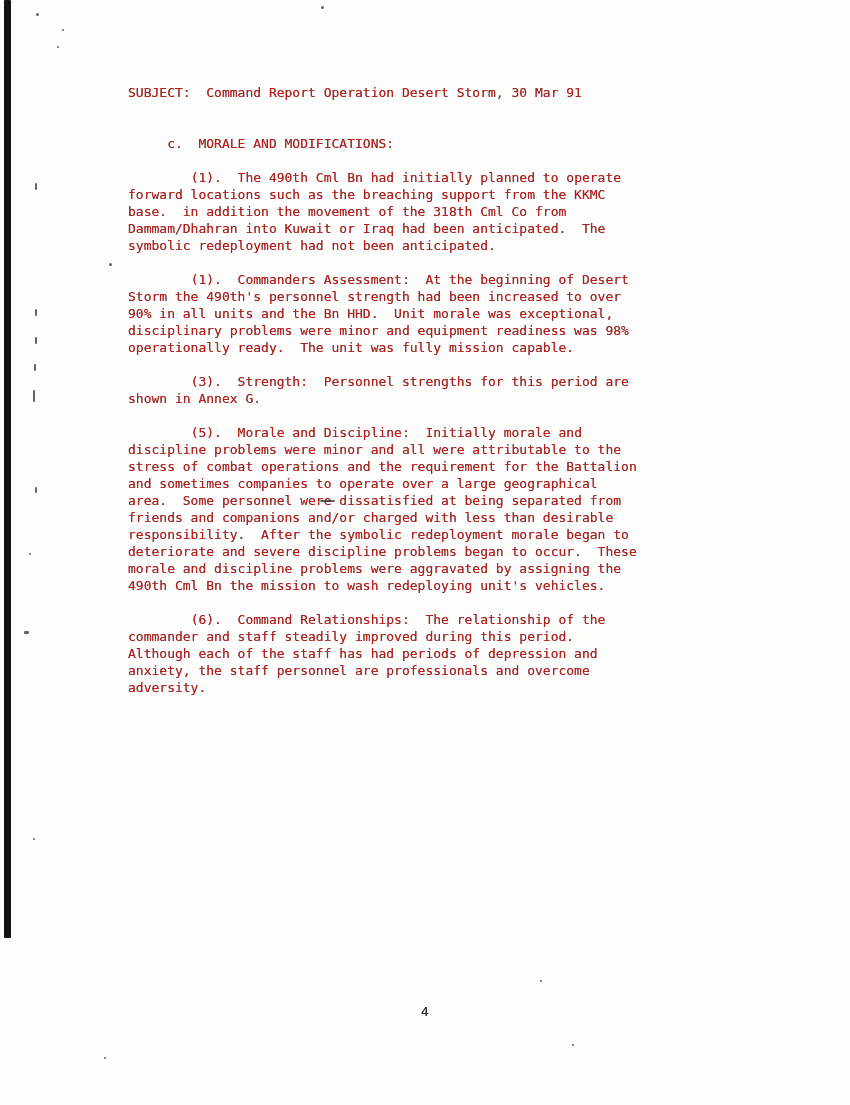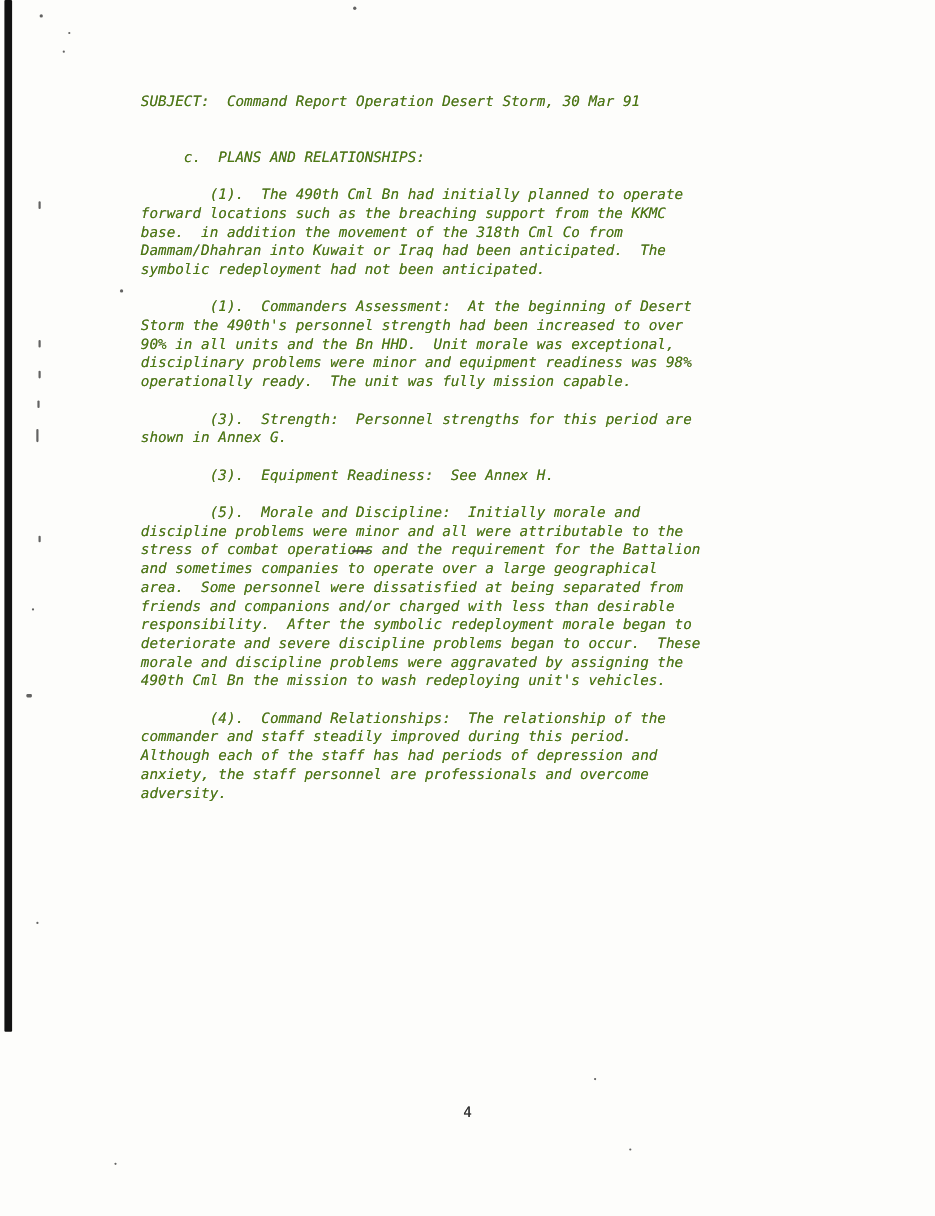--- a/index.html
+++ b/index.html
@@ -23,25 +23,24 @@
     width: 7px;
     height: 938px;
     background: #121212;
     border-radius: 1px;
   }
   .doc-body {
     position: absolute;
     left: 128px;
     top: 84px;
     width: 562px;
-    color: #4d7c0f;
+    color: #b91c1c;
     font-size: 13px;
     line-height: 17px;
     text-shadow: 0 0 0.6px rgba(55,55,55,0.65);
-    font-style: italic;
   }
   .doc-body .para {
     white-space: pre-wrap;
     margin: 0 0 17px 0;
   }
   .doc-body .subject {
     margin-bottom: 34px;
   }
   .page-number {
     position: absolute;
@@ -65,45 +64,44 @@
 </head>
 <body>
 
 <div class="page">
 
   <div class="edge-bar"></div>
 
   <div class="doc-body">
     <div class="para subject">SUBJECT:  Command Report Operation Desert Storm, 30 Mar 91</div>
 
-  <div class="para">     c.  PLANS AND RELATIONSHIPS:</div>
+  <div class="para">     c.  MORALE AND MODIFICATIONS:</div>
       <div class="para">        (1).  The 490th Cml Bn had initially planned to operate
 forward locations such as the breaching support from the KKMC
 base.  in addition the movement of the 318th Cml Co from
 Dammam/Dhahran into Kuwait or Iraq had been anticipated.  The
 symbolic redeployment had not been anticipated.</div>
       <div class="para">        (1).  Commanders Assessment:  At the beginning of Desert
 Storm the 490th's personnel strength had been increased to over
 90% in all units and the Bn HHD.  Unit morale was exceptional,
 disciplinary problems were minor and equipment readiness was 98%
 operationally ready.  The unit was fully mission capable.</div>
       <div class="para">        (3).  Strength:  Personnel strengths for this period are
 shown in Annex G.</div>
-      <div class="para">        (3).  Equipment Readiness:  See Annex H.</div>
       <div class="para">        (5).  Morale and Discipline:  Initially morale and
 discipline problems were minor and all were attributable to the
 stress of combat operations and the requirement for the Battalion
 and sometimes companies to operate over a large geographical
 area.  Some personnel were dissatisfied at being separated from
 friends and companions and/or charged with less than desirable
 responsibility.  After the symbolic redeployment morale began to
 deteriorate and severe discipline problems began to occur.  These
 morale and discipline problems were aggravated by assigning the
 490th Cml Bn the mission to wash redeploying unit's vehicles.</div>
-      <div class="para">        (4).  Command Relationships:  The relationship of the
+      <div class="para">        (6).  Command Relationships:  The relationship of the
 commander and staff steadily improved during this period.
 Although each of the staff has had periods of depression and
 anxiety, the staff personnel are professionals and overcome
 adversity.</div>
     </div>
 
   <div class="page-number">4</div>
 
   <div class="speck" style="left:36px;top:13px;width:3px;height:3px"></div>
   <div class="speck" style="left:62px;top:29px;width:2px;height:2px"></div>

